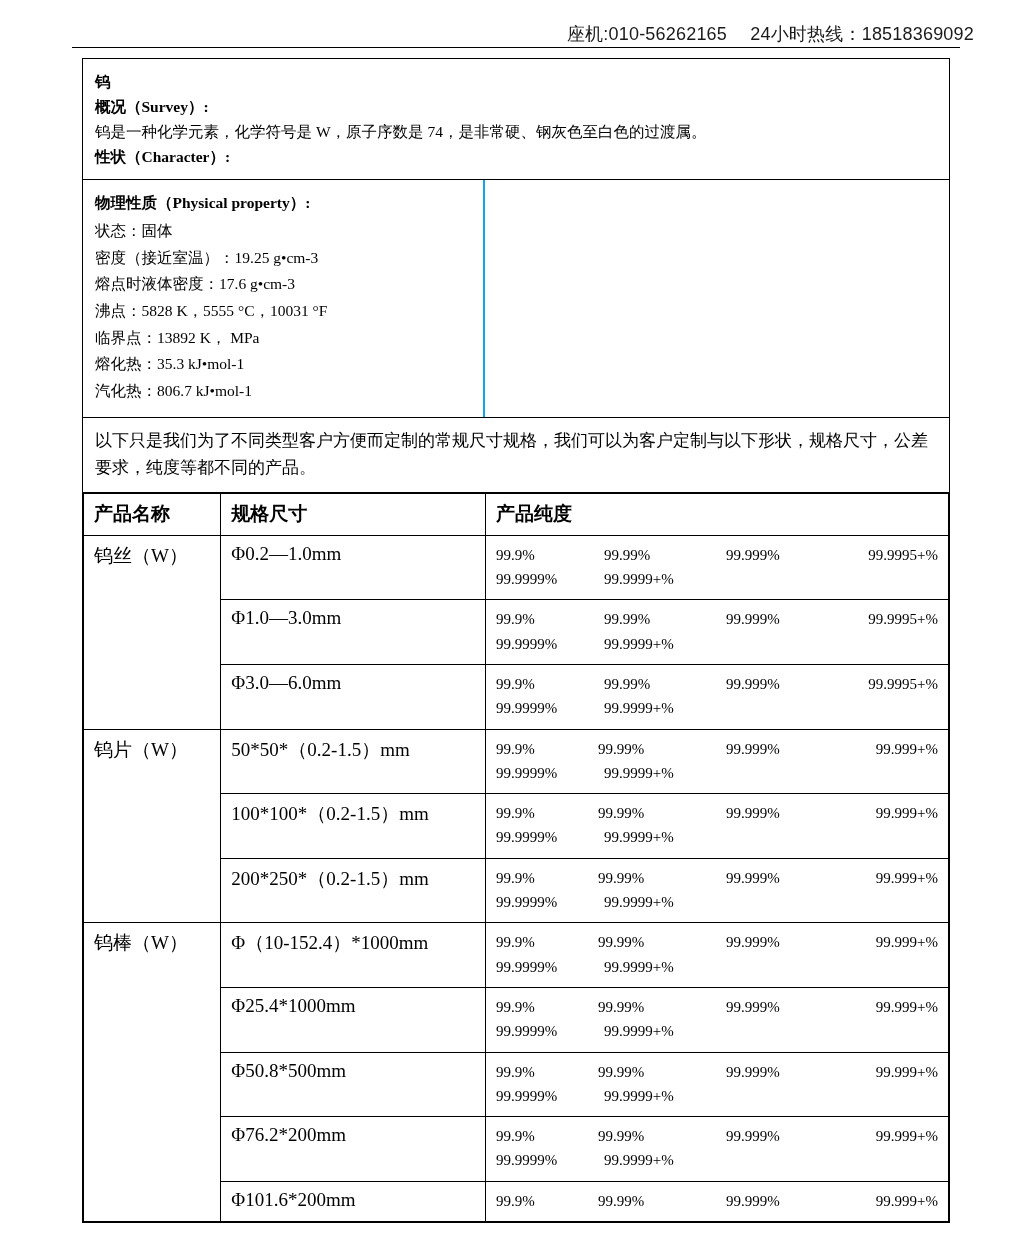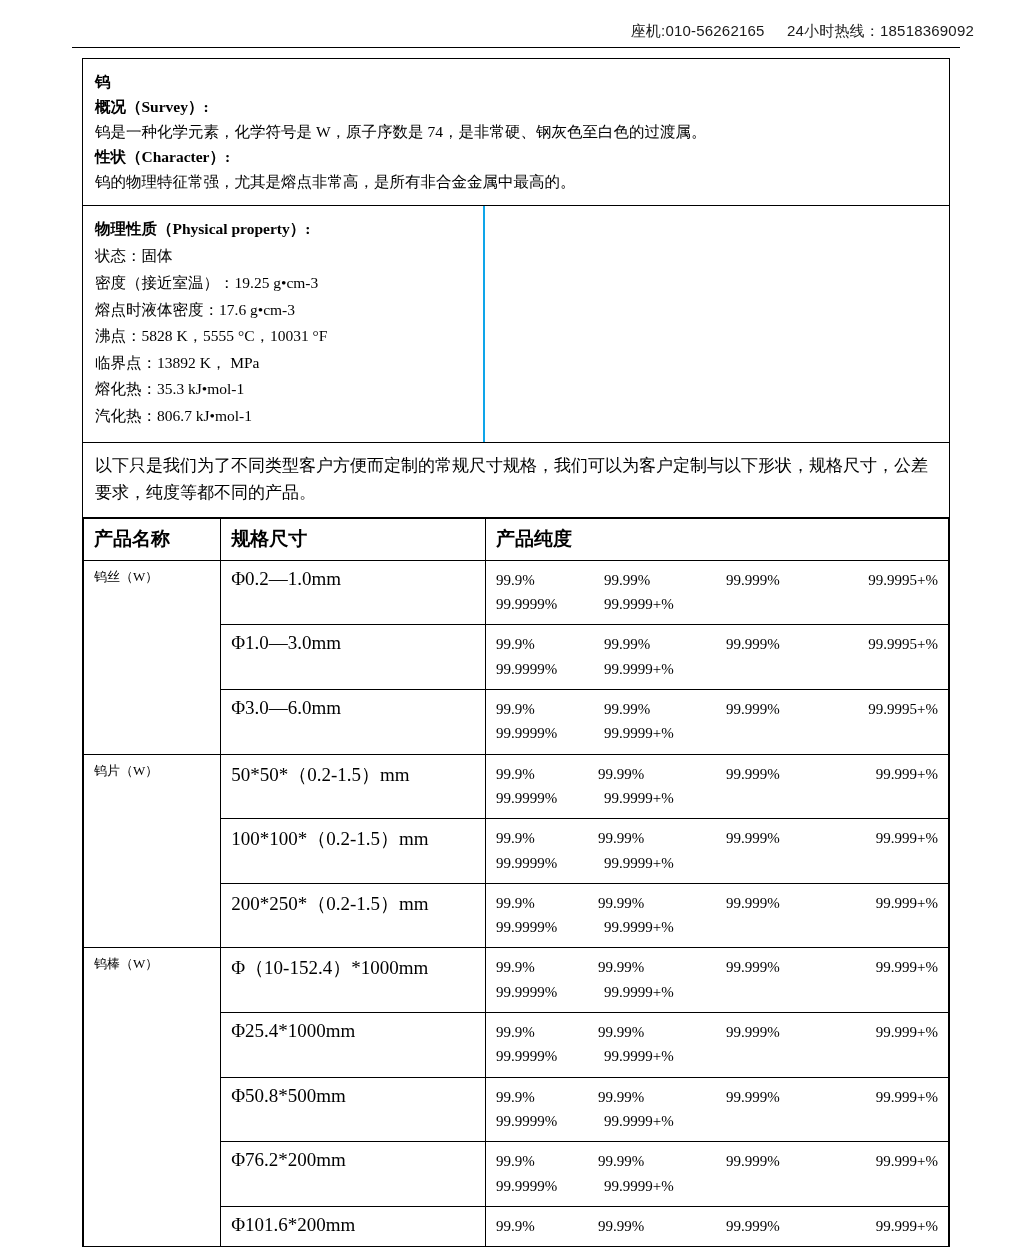--- a/index.html
+++ b/index.html
@@ -24,21 +24,21 @@
   
   .header {
     position: absolute;
     top: 22px;
     left: 0;
     width: 1032px;
     text-align: right;
     padding-right: 58px;
     box-sizing: border-box;
     font-family: "Liberation Sans", sans-serif;
-    font-size: 15px;
+    font-size: 18px;
     color: #1a1a1a;
     letter-spacing: 0.2px;
   }
   .header .phone-one { margin-right: 18px; }
   .header-rule {
     position: absolute;
     top: 47px;
     left: 72px;
     width: 888px;
     height: 1px;
@@ -101,21 +101,21 @@
     box-sizing: border-box;
   }
   table.spec th {
     text-align: left;
     font-weight: bold;
     font-size: 19px;
   }
   .col-name { width: 138px; }
   .col-size { width: 266px; }
   .col-pur  { width: 462px; }
-  .name-cell { font-size: 13px; }
+  .name-cell { font-size: 19px; }
   .purity-grid {
     display: block;
     line-height: 1.62;
   }
   .purity-row {
     display: flex;
     width: 100%;
   }
   .purity-row span {
     display: inline-block;
@@ -145,21 +145,20 @@
   </div>
   <div class="header-rule"></div>
 
   <div class="doc">
 
     <div class="intro">
       <div class="line bold">钨</div>
       <div class="line bold">概况（Survey）:</div>
       <div class="line">钨是一种化学元素，化学符号是 W，原子序数是 74，是非常硬、钢灰色至白色的过渡属。</div>
       <div class="line bold">性状（Character）:</div>
-      <div class="line">钨的物理特征常强，尤其是熔点非常高，是所有非合金金属中最高的。</div>
     </div>
 
     <div class="props">
       <div class="props-col left">
         <div class="props-title">物理性质（Physical property）:</div>
         <div>状态：固体</div>
         <div>密度（接近室温）：19.25 g•cm-3</div>
         <div>熔点时液体密度：17.6 g•cm-3</div>
         <div>沸点：5828 K，5555 °C，10031 °F</div>
         <div>临界点：13892 K， MPa</div>

